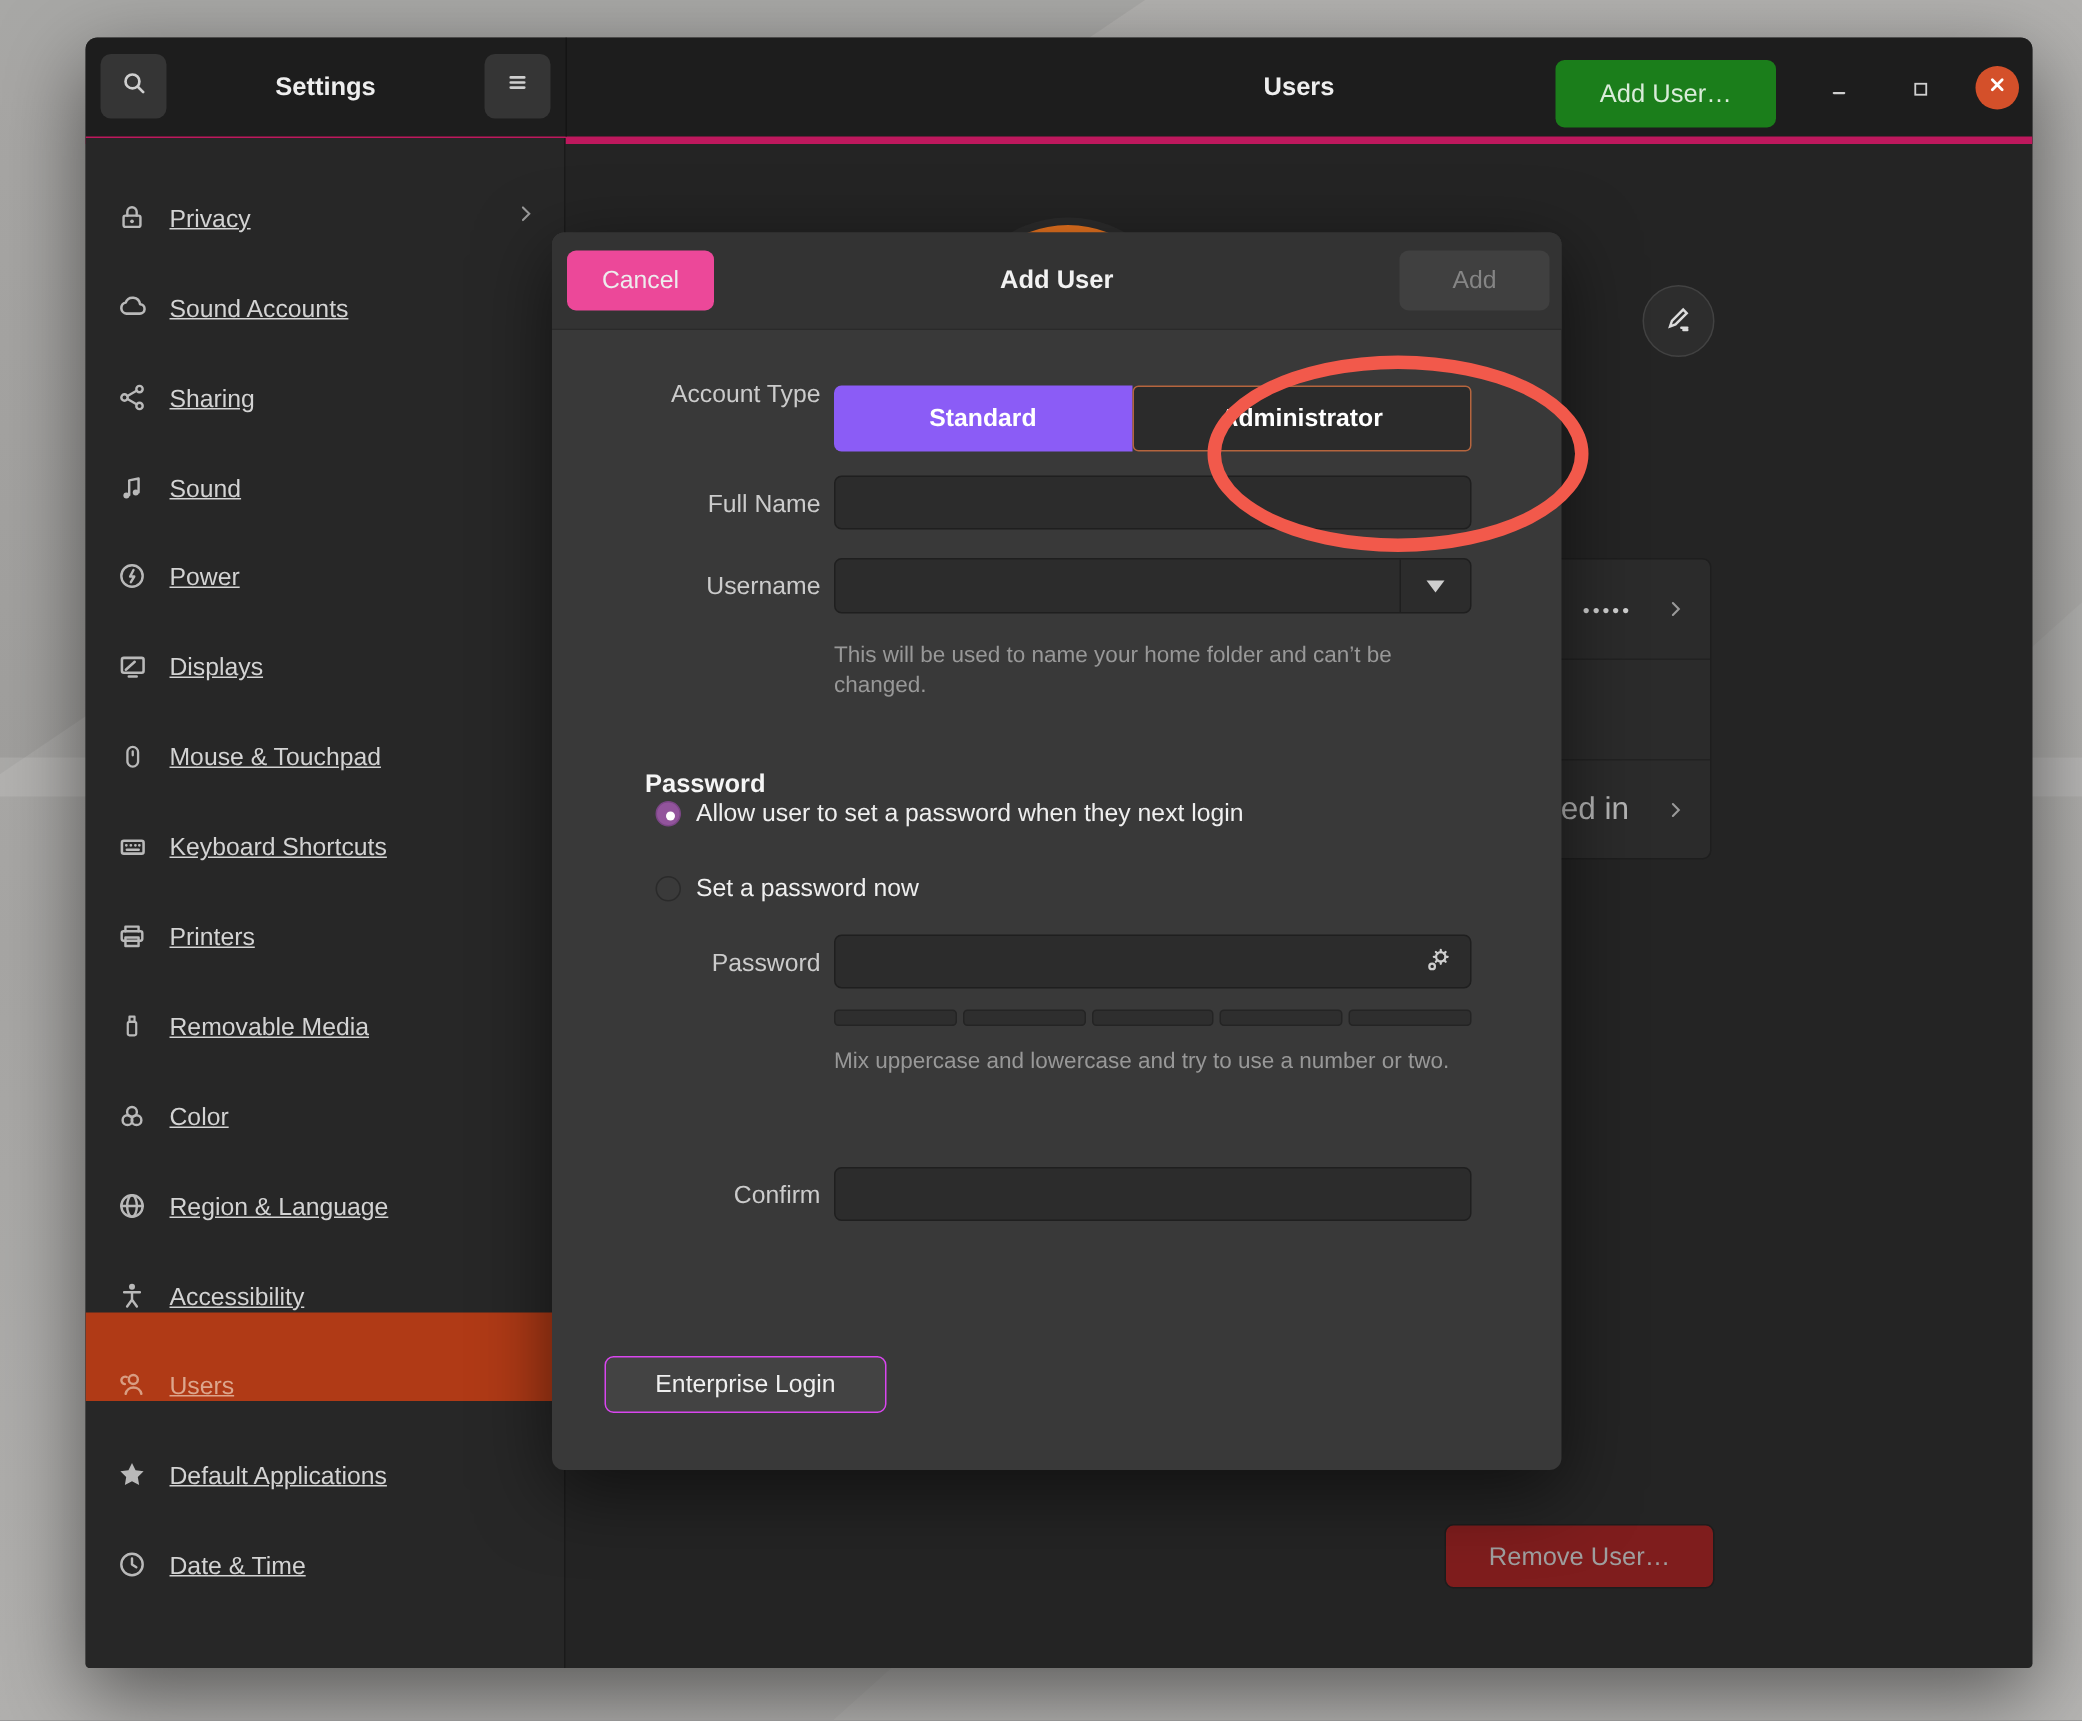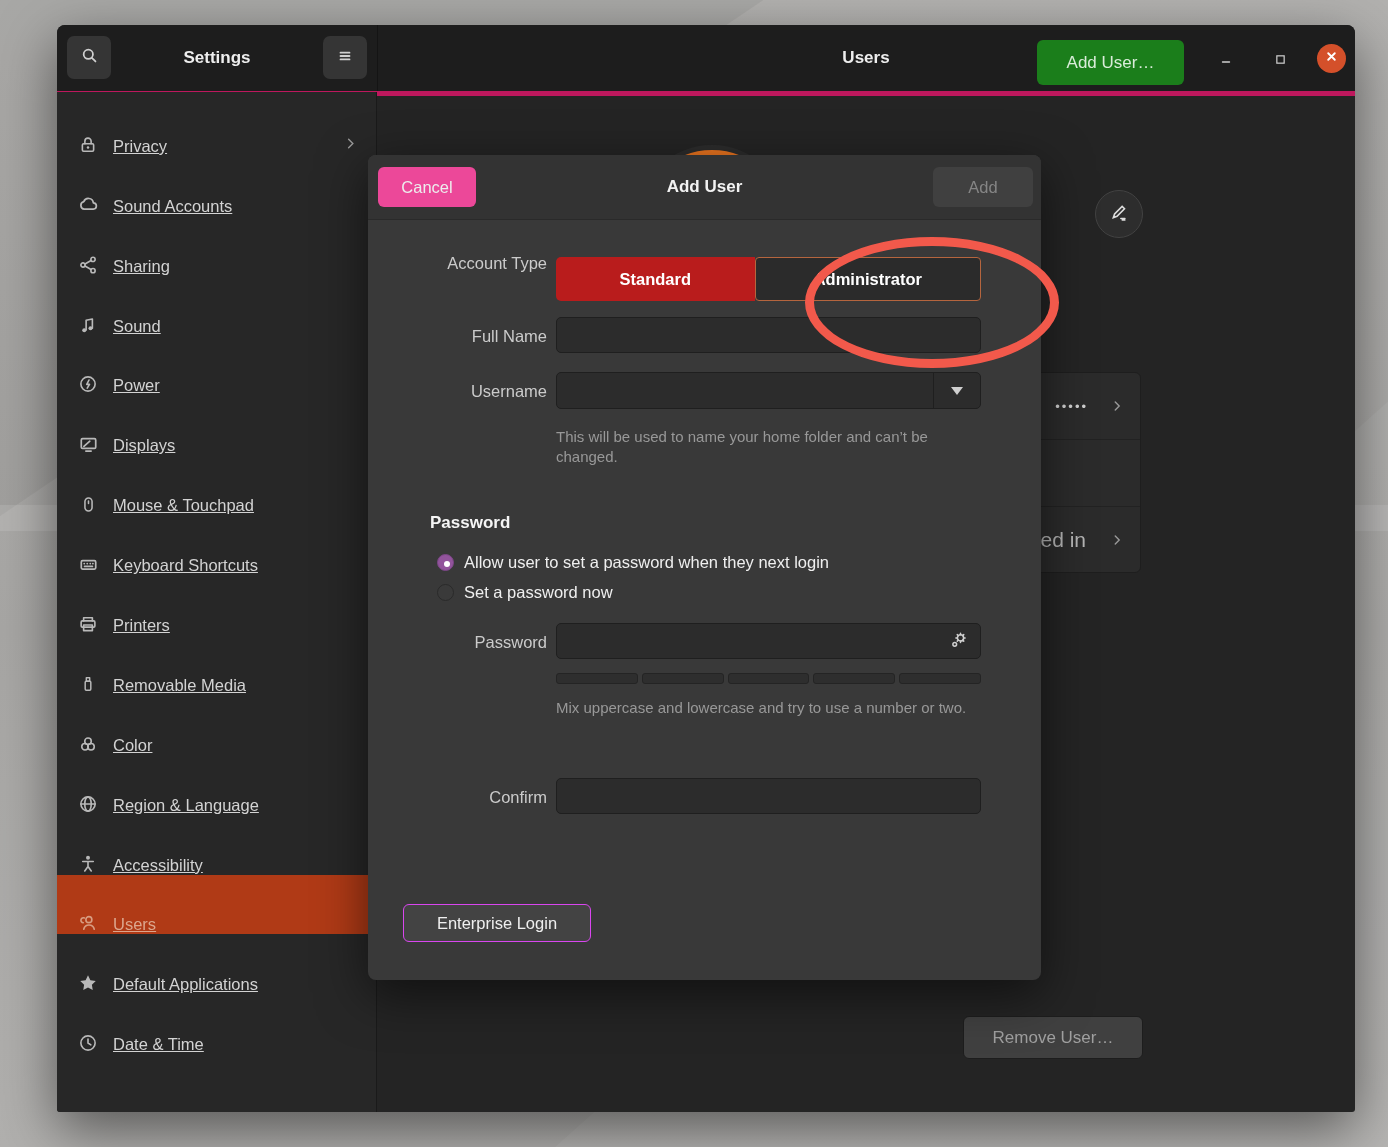--- a/index.html
+++ b/index.html
@@ -58,39 +58,39 @@
     border-bottom:1px solid #222;}
   .lp-row:last-child{border-bottom:none;}
   .dots{color:#cfcfcf;font-size:13px;letter-spacing:2px;margin-right:22px;}
   .chev{display:flex;align-items:center;}
   .chev svg{stroke:#9a9a9a;fill:none;stroke-width:1.6;stroke-linecap:round;}
   .toggle{width:66px;height:32px;border-radius:16px;background:#232323;border:1px solid #1b1b1b;
     position:relative;margin-right:115px;box-sizing:border-box;}
   .toggle .knob{position:absolute;left:3px;top:2px;width:26px;height:26px;border-radius:50%;background:#3d3d3d;}
   .frag-text{color:#b5b5b5;font-size:21px;margin-right:24px;}
   .remove-btn{position:absolute;left:906px;top:991px;width:178px;height:41px;border-radius:6px;
-    background:#404040;border:1px solid #1d1d1d;color:#9f9f9f;font-size:17px;
+    background:#7f1d1d;border:1px solid #1d1d1d;color:#9f9f9f;font-size:17px;
     display:flex;align-items:center;justify-content:center;z-index:1;}
 
   
   #dialog{position:absolute;left:311px;top:130px;width:673px;height:825px;background:#393939;
     border-radius:8px;box-shadow:0 14px 50px rgba(0,0,0,.55);z-index:10;}
   #dlg-header{position:absolute;left:0;top:0;width:100%;height:64px;background:#333;
     border-radius:8px 8px 0 0;border-bottom:1px solid #2a2a2a;}
   .dlg-title{position:absolute;left:0;top:0;width:100%;height:64px;display:flex;align-items:center;
     justify-content:center;color:#f2f2f2;font-weight:bold;font-size:17px;}
   .cancel-btn{position:absolute;left:10px;top:12px;width:98px;height:40px;border-radius:6px;
     background:#ec4899;color:#ededed;font-size:16.5px;display:flex;align-items:center;justify-content:center;z-index:2;}
   .add-btn{position:absolute;right:8px;top:12px;width:100px;height:40px;border-radius:6px;
     background:#404040;color:#858585;font-size:16.5px;display:flex;align-items:center;justify-content:center;z-index:2;}
   .fldlabel{position:absolute;width:179px;text-align:right;color:#cbcbcb;font-size:16.5px;}
   .entry{position:absolute;left:188px;width:425px;background:#2c2c2c;border:1px solid #1f1f1f;
     border-radius:5px;box-sizing:border-box;}
   .seg{position:absolute;left:188px;top:102px;width:425px;height:44px;display:flex;border-radius:5px;}
-  .seg-standard{flex:1;background:#b91c1c;color:#fff;font-size:16.5px;font-weight:bold;
+  .seg-standard{flex:1;background:#8b5cf6;color:#fff;font-size:16.5px;font-weight:bold;
     display:flex;align-items:center;justify-content:center;border-radius:5px 0 0 5px;}
   .seg-admin{flex:1.13;background:#2b2b2b;color:#fff;font-size:16.5px;font-weight:bold;
     display:flex;align-items:center;justify-content:center;border:1px solid #b5653e;border-radius:4px;box-sizing:border-box;}
   .dd-zone{position:absolute;right:0;top:0;width:46px;height:100%;border-left:1px solid #1f1f1f;
     display:flex;align-items:center;justify-content:center;}
   .dd-arrow{width:0;height:0;border-left:6px solid transparent;border-right:6px solid transparent;
     border-top:8px solid #cfcfcf;}
   .hint{position:absolute;left:188px;color:#989898;font-size:15px;line-height:1.35;}
   .sect-head{position:absolute;left:62px;color:#f5f5f5;font-weight:bold;font-size:17px;}
   .radio-row{position:absolute;left:69px;display:flex;align-items:center;color:#efefef;font-size:16.5px;}
@@ -365,21 +365,21 @@
 
       <div class="fldlabel" style="left:0;top:227px">Username</div>
       <div class="entry" style="top:217px;height:37px">
         <div class="dd-zone">
           <span class="dd-arrow"></span>
         </div>
       </div>
       <div class="hint" style="top:272px;width:405px">This will be used to name your home folder and can’t be changed.</div>
 
       <div class="sect-head" style="top:358px">Password</div>
-      <div class="radio-row" style="top:398px">
+      <div class="radio-row" style="top:378px">
         <span class="radio on"></span>
         <span>Allow user to set a password when they next login</span>
       </div>
       <div class="radio-row" style="top:428px">
         <span class="radio off"></span>
         <span>Set a password now</span>
       </div>
 
       <div class="fldlabel" style="left:0;top:478px">Password</div>
       <div class="entry" style="top:468px;height:36px">

